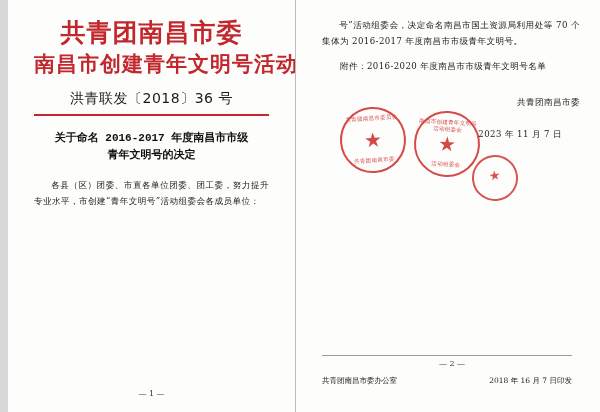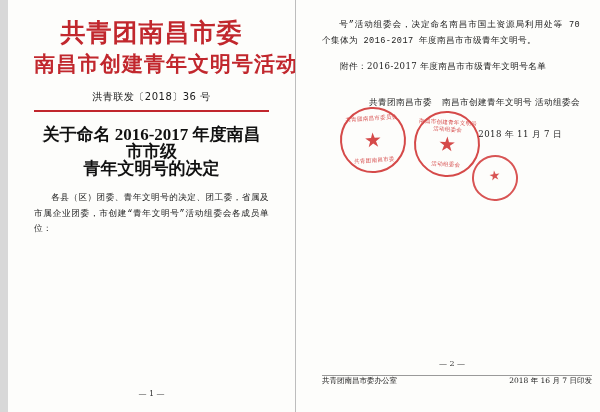--- a/index.html
+++ b/index.html
@@ -60,51 +60,50 @@
     white-space: nowrap;
   }
   .masthead .line2 {
     font-size: 21px;
     line-height: 28px;
     margin-top: 2px;
     white-space: nowrap;
   }
   .docnum {
     text-align: center;
-    font-size: 10px;
+    font-size: 14px;
     color: #1a1a1a;
     margin-top: 12px;
     letter-spacing: 0.5px;
   }
   .redrule {
     height: 2px;
     background: #c1272d;
     margin: 6px 0 14px 0;
   }
   .doc-title {
     text-align: center;
-    font-family: Liberation Serif, serif;
+    font-family: Liberation Mono, monospace;
     font-weight: bold;
-    font-size: 17px;
+    font-size: 11px;
     line-height: 17px;
     color: #111;
     margin-bottom: 14px;
   }
   .body-text {
     font-family: "DejaVu Serif", "Liberation Serif", serif;
     font-size: 8.6px;
     line-height: 15.5px;
     color: #1b1b1b;
     text-align: justify;
     letter-spacing: 0.4px;
   }
   .body-text p {
     margin: 0 0 3px 0;
     text-indent: 2em;
-    font-family: Liberation Mono, monospace;
   }
   .page-foot {
     position: absolute;
     left: 0;
     right: 0;
     bottom: 14px;
     text-align: center;
     font-size: 8px;
     color: #333;
     font-family: "DejaVu Serif", "Liberation Serif", serif;
@@ -197,24 +196,24 @@
     border: 2px solid #cf2b2b;
     color: #cf2b2b;
     opacity: 0.8;
     transform: rotate(-8deg);
   }
   .smallseal .star { position:absolute; left:0; right:0; top:11px; text-align:center; font-size:13px; }
 
   .footer-bar {
     position: absolute;
     left: 26px;
-    right: 16px;
+    right: 36px;
     bottom: 26px;
     border-top: 1px solid #9a9a9a;
-    padding-top: 0;
+    padding-top: 20px;
     display: flex;
     justify-content: space-between;
     font-family: "DejaVu Serif", "Liberation Serif", serif;
     font-size: 7.5px;
     color: #222;
   }
 </style>
 </head>
 <body>
 
@@ -229,44 +228,43 @@
 
     <div class="docnum">洪青联发〔2018〕36 号</div>
     <div class="redrule"></div>
 
     <div class="doc-title">
       <div><span style="white-space:pre-line">关于命名 2016-2017 年度南昌市市级
 青年文明号的决定</span></div>
     </div>
 
     <div class="body-text">
-      <p>各县（区）团委、青年文明号的决定、团工委，省属及市属企业团委，市创建“青年文明号”活动组委会各成员单位：</p>
+      <p>各县（区）团委、市直各单位团委、团工委，努力提升专业水平，市创建“青年文明号”活动组委会各成员单位：</p>
     </div>
 
     <div class="page-foot">— 1 —</div>
   </div>
 
   <div class="gutter"></div>
 
   <div class="page page-right">
 
     <div class="body-text right-body">
       <p>号”活动组委会，决定命名南昌市国土资源局利用处等 70 个集体为 2016-2017 年度南昌市市级青年文明号。</p>
     </div>
 
-    <div class="attach">附件：2016-2017 年度南昌市市级青年文明号名单</div>
+    <div class="attach">附件：2016-2020 年度南昌市市级青年文明号名单</div>
 
     <div class="signblock">
 
       <div class="sign-row">
         <div class="sign-col">共青团南昌市委</div>
-        <div class="sign-col">南昌市创建青年文明号 活动组委会</div>
-      </div>
-
-      <div class="sign-date">2018 年 11 月 7 日</div>
+      </div>
+
+      <div class="sign-date">2023 年 11 月 7 日</div>
 
       <div class="seal seal-a">
         <span class="star">★</span>
         <span class="seal-top-text">共青团南昌市委员会</span>
         <span class="seal-inner-text">共青团南昌市委</span>
       </div>
 
       <div class="seal seal-b">
         <span class="star">★</span>
         <span class="seal-top-text">南昌市创建青年文明号活动组委会</span>

